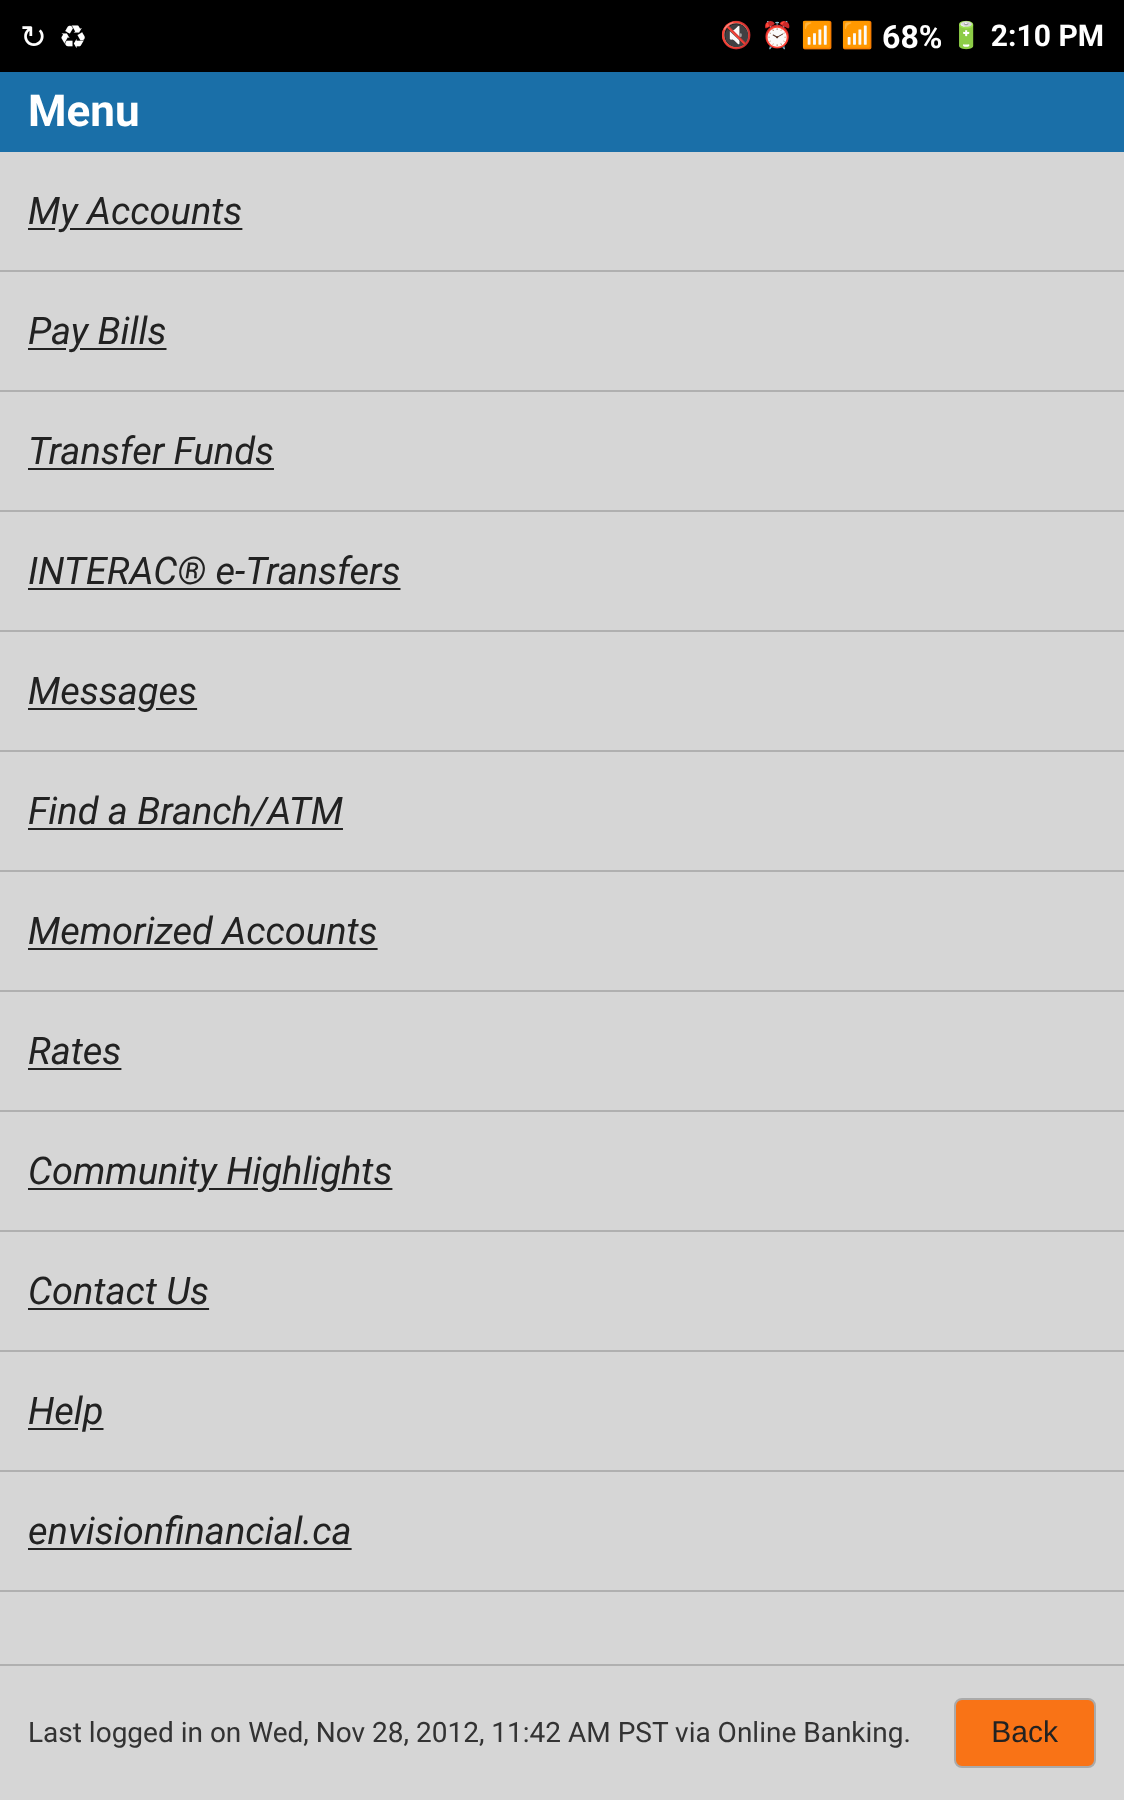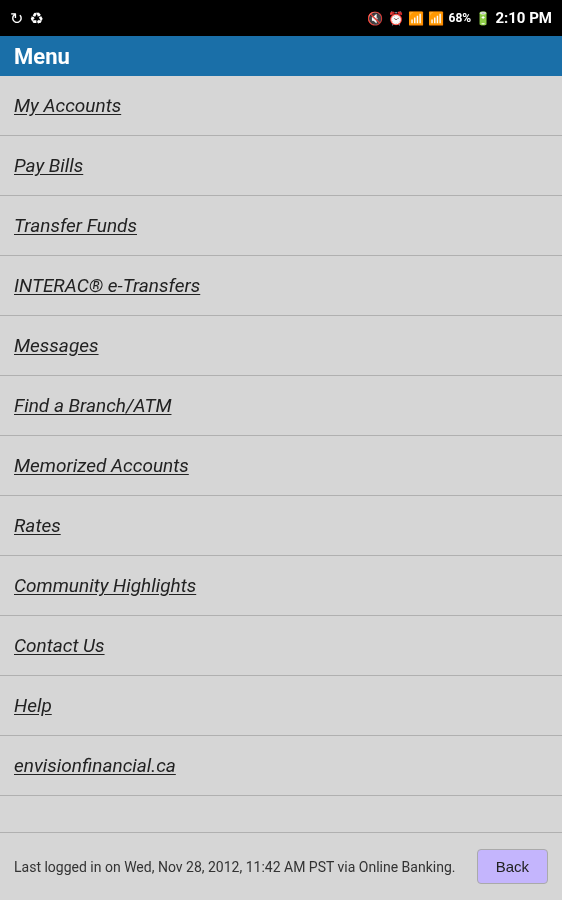--- a/index.html
+++ b/index.html
@@ -100,21 +100,21 @@
     }
 
     .footer-text {
       font-size: 14px;
       color: #333;
       flex: 1;
       padding-right: 18px;
     }
 
     .back-button {
-      background: #c4b5fd;
+      background: #f97316;
       border: 1px solid #aaa;
       border-radius: 4px;
       padding: 8px 18px;
       font-size: 15px;
       color: #222;
       cursor: pointer;
       white-space: nowrap;
     }
   </style>
 </head>
@@ -123,21 +123,21 @@
 <div class="status-bar">
   <div class="status-left">
     <span style="font-size:16px;">↻</span>
     <span style="font-size:16px;">♻</span>
   </div>
   <div class="status-right">
     <span style="font-size:13px;">🔇</span>
     <span style="font-size:13px;">⏰</span>
     <span style="font-size:13px;">📶</span>
     <span style="font-size:13px;">📶</span>
-    <span style="font-size:12px;">68%</span>
+    <span style="font-size:16px;">68%</span>
     <span style="font-size:13px;">🔋</span>
     <span style="font-size:15px; font-weight:bold;">2:10 PM</span>
   </div>
 </div>
 
 <div class="header">
   <span class="header-title">Menu</span>
 </div>
 
 <div class="menu-list">

